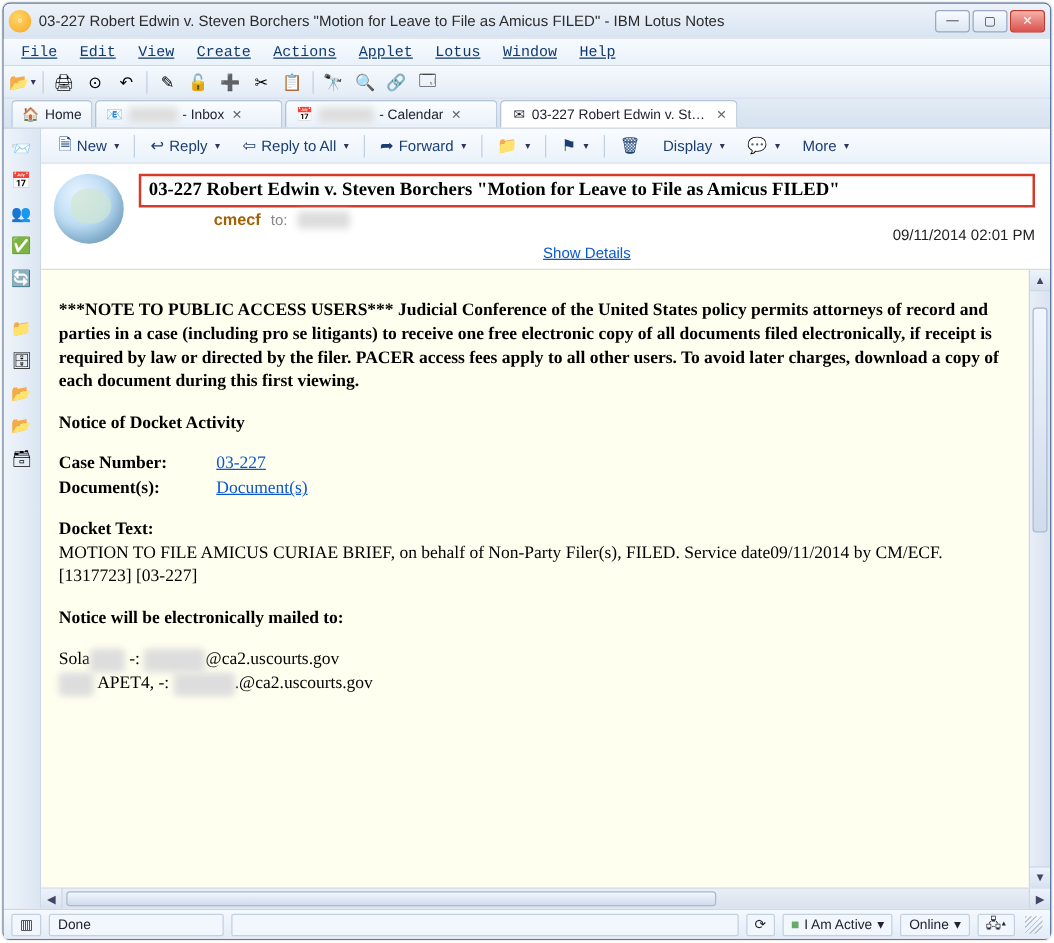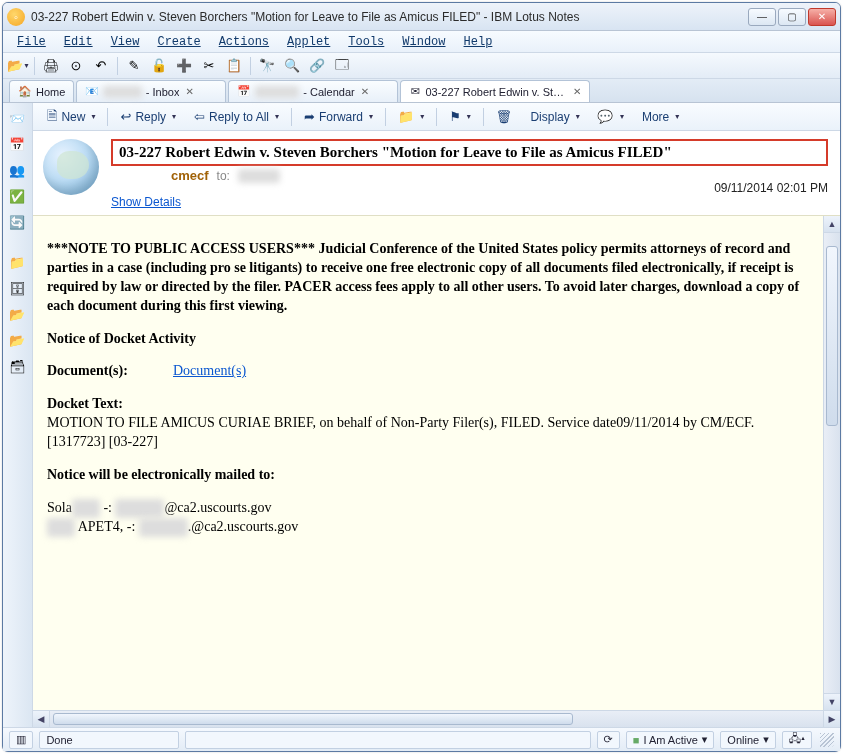--- a/index.html
+++ b/index.html
@@ -120,21 +120,21 @@
   .globe::after{content:"";position:absolute;inset:12px 10px 16px 14px;background:#cfe5d2;border-radius:40% 50% 50% 40%;opacity:.7;}
   .mh-right{flex:1;min-width:0;}
   .subject-box {
     border:2px solid #d53b2a;padding:3px 6px;font-family:Georgia,"Times New Roman",serif;
     font-weight:bold;font-size:15px;color:#000;margin-bottom:2px;
   }
   .from-row{display:flex;align-items:center;gap:8px;padding-left:60px;}
   .from-name{color:#a16207;font-weight:bold;font-size:13px;}
   .from-to{color:#888;font-size:12px;}
   .dt-row{display:flex;justify-content:flex-end;font-size:12px;color:#222;margin-top:-2px;}
-  .show-details{display:flex;justify-content:flex-start;}
+  .show-details{display:flex;justify-content:center;}
   .show-details a{color:#0b57d0;text-decoration:underline;font-size:12px;}
 
   .mail-body-wrap{flex:1;display:flex;min-height:0;}
   .mail-body {
     flex:1;background:#fffff0;font-family:"Times New Roman",Georgia,serif;
     font-size:14px;color:#000;padding:10px 14px;overflow:auto;line-height:1.35;
   }
   .vscroll{width:17px;background:linear-gradient(90deg,#e9eef6,#d9e2ee);border-left:1px solid #cdd8e6;position:relative;}
   .vscroll .thumb{position:absolute;left:2px;right:2px;top:30px;height:180px;background:linear-gradient(#f1f6fd,#cfdcec);border:1px solid #a8b9cf;border-radius:3px;}
   .vscroll .arr{position:absolute;left:0;right:0;height:17px;display:flex;align-items:center;justify-content:center;font-size:9px;color:#446;background:linear-gradient(#edf3fb,#d7e2ef);}
@@ -181,21 +181,21 @@
     </div>
   </div>
 
   <div class="menubar">
     <div class="menu-item"><span class="ul">File</span></div>
     <div class="menu-item"><span class="ul">Edit</span></div>
     <div class="menu-item"><span class="ul">View</span></div>
     <div class="menu-item"><span class="ul">Create</span></div>
     <div class="menu-item"><span class="ul">Actions</span></div>
     <div class="menu-item"><span class="ul">Applet</span></div>
-    <div class="menu-item"><span class="ul">Tools</span></div>
+    <div class="menu-item"><span class="ul">Lotus</span></div>
     <div class="menu-item"><span class="ul">Window</span></div>
     <div class="menu-item"><span class="ul">Help</span></div>
   </div>
 
   <div class="toolbar1">
     <div class="tbtn dd">📂</div>
     <div class="tool-sep"></div>
     <div class="tbtn">🖨</div>
     <div class="tbtn">⊙</div>
     <div class="tbtn">↶</div>
@@ -312,20 +312,24 @@
               <a href="#">Show Details</a>
             </div>
         </div>
       </div>
 
       <div class="mail-body-wrap">
         <div class="mail-body">
           <p class="bold">***NOTE TO PUBLIC ACCESS USERS*** Judicial Conference of the United States policy permits attorneys of record and parties in a case (including pro se litigants) to receive one free electronic copy of all documents filed electronically, if receipt is required by law or directed by the filer. PACER access fees apply to all other users. To avoid later charges, download a copy of each document during this first viewing.</p>
           <p class="bold">Notice of Docket Activity</p>
           <div class="kv-row">
+            <div class="k">Case Number:</div>
+            <div><a href="#">03-227</a></div>
+          </div>
+          <div class="kv-row">
             <div class="k">Document(s):</div>
             <div><a href="#">Document(s)</a></div>
           </div>
           <p style="margin-top:14px"><span class="bold">Docket Text:</span><br>
              <span>MOTION TO FILE AMICUS CURIAE BRIEF, on behalf of Non-Party Filer(s), FILED. Service date09/11/2014 by CM/ECF.[1317723] [03-227]</span></p>
           <p class="bold">Notice will be electronically mailed to:</p>
           <div>
             <span>Sola</span><span class="blur">xxxx</span><span> -: </span><span class="blur">xxxxxxx</span><span>@ca2.uscourts.gov</span>
           </div>
           <div>

